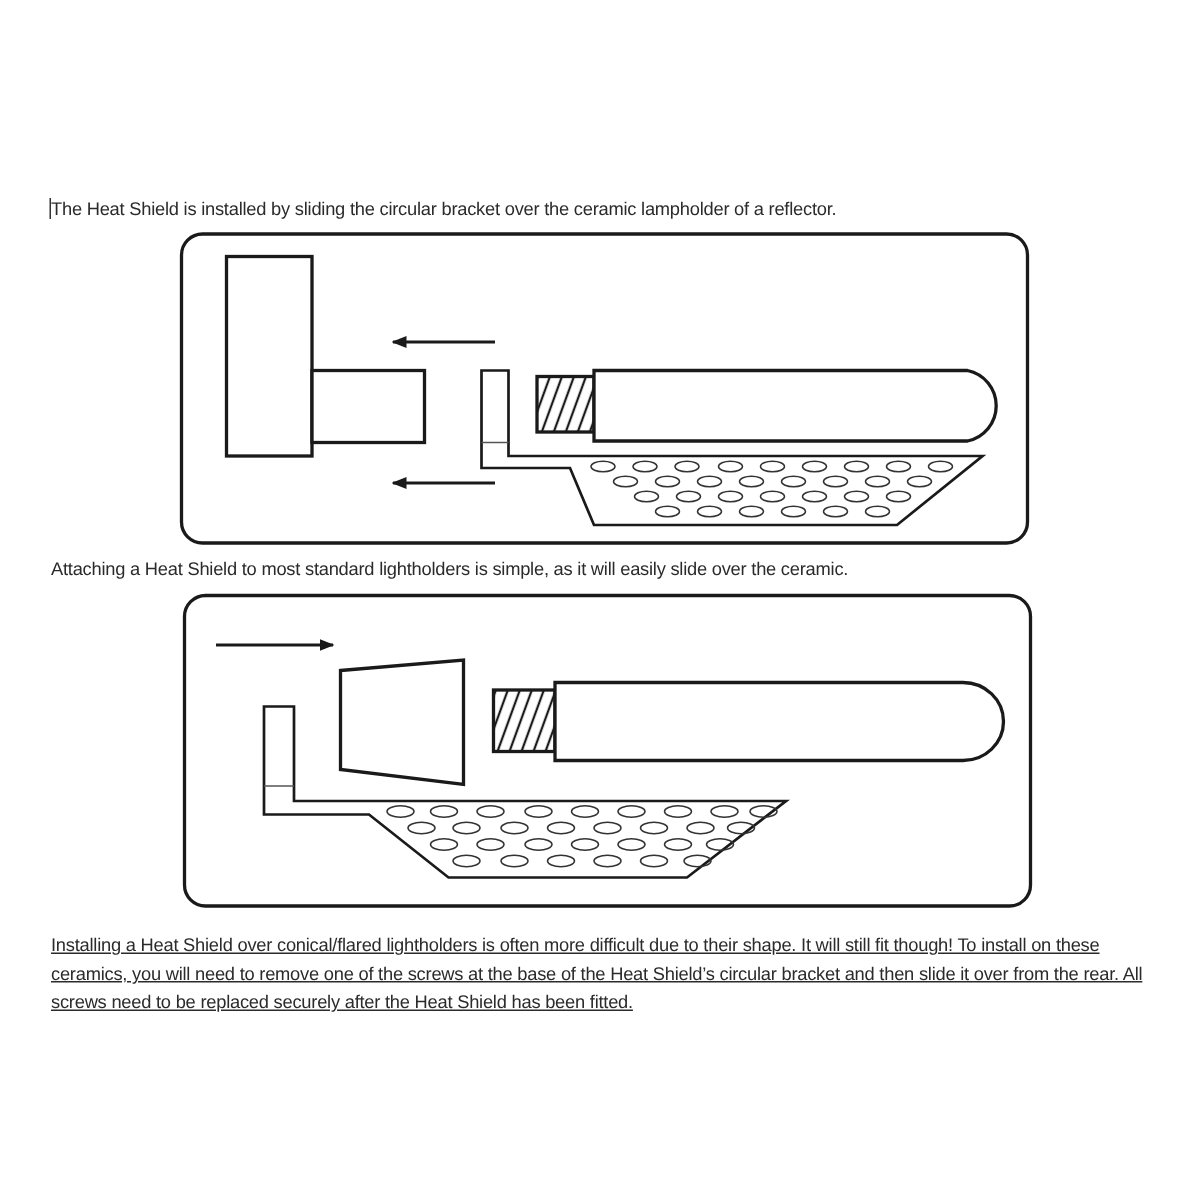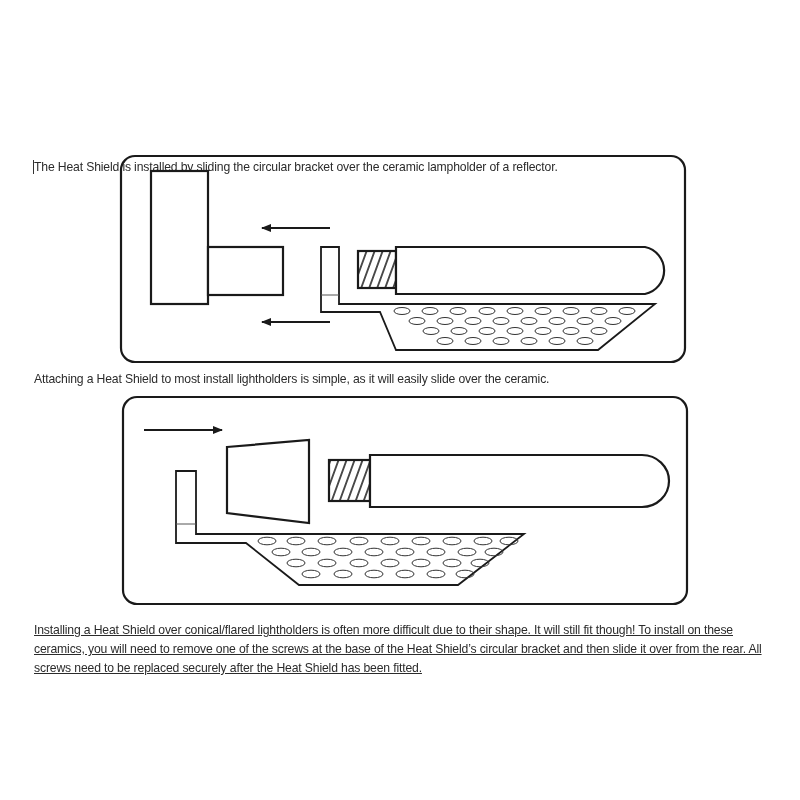--- a/index.html
+++ b/index.html
@@ -1,20 +1,20 @@
 <!DOCTYPE html>
 <html><head>
 <meta charset="utf-8">
 <style>
   html, body { margin: 0; padding: 0; background: #ffffff; }
   body { width: 800px; height: 800px; position: relative; overflow: hidden;
          font-family: "Liberation Sans", "DejaVu Sans", sans-serif; color: #2a2a2a; }
   .caption { position: absolute; left: 34px; font-size: 12.2px; line-height: 18px;
              letter-spacing: -0.15px; color: #2b2b2b; }
-  #cap1 { top: 130px; margin-top: 28px; }
+  #cap1 { top: 130px; }
   #cap1::before { content: ""; position: absolute; left: -1px; top: 2px; width: 1px; height: 14px; background: #333; }
   #cap2 { top: 370px; }
   #cap3 { top: 621px; width: 740px; line-height: 19px; text-decoration: underline; }
   svg.panel { position: absolute; left: 0; top: 0; }
 </style>
 </head>
 <body>
 
 <div id="cap1" class="caption">The Heat Shield is installed by sliding the circular bracket over the ceramic lampholder of a reflector.</div>
 
@@ -74,21 +74,21 @@
       <ellipse cx="529" cy="341" rx="8" ry="3.5"></ellipse>
       <ellipse cx="557" cy="341" rx="8" ry="3.5"></ellipse>
       <ellipse cx="585" cy="341" rx="8" ry="3.5"></ellipse>
   </g>
 
   <rect x="358" y="251" width="38" height="37" fill="url(#hatch)" stroke="#1a1a1a" stroke-width="2.2"></rect>
 
   <path d="M396,247 L645,247 A24,24 0 0 1 645,294 L396,294 Z" fill="#fff" stroke="#1a1a1a" stroke-width="2.2"></path>
 </svg>
 
-<div id="cap2" class="caption">Attaching a Heat Shield to most install lightholders is simple, as it will easily slide over the ceramic.</div>
+<div id="cap2" class="caption">Attaching a Heat Shield to most standard lightholders is simple, as it will easily slide over the ceramic.</div>
 
 <svg class="panel" width="800" height="800">
   <rect x="123" y="397" width="564" height="207" rx="14" ry="14" fill="none" stroke="#1a1a1a" stroke-width="2.2"></rect>
 
   <line x1="144" y1="430" x2="222" y2="430" stroke="#1a1a1a" stroke-width="2" marker-end="url(#ah)"></line>
 
   <path d="M176,471 L196,471 L196,534 L524,534 L458,585 L299,585 L246,543 L176,543 Z" fill="#fff" stroke="#1a1a1a" stroke-width="1.8"></path>
   <line x1="176" y1="524" x2="196" y2="524" stroke="#555" stroke-width="1"></line>
 
   <g fill="none" stroke="#333" stroke-width="1">

